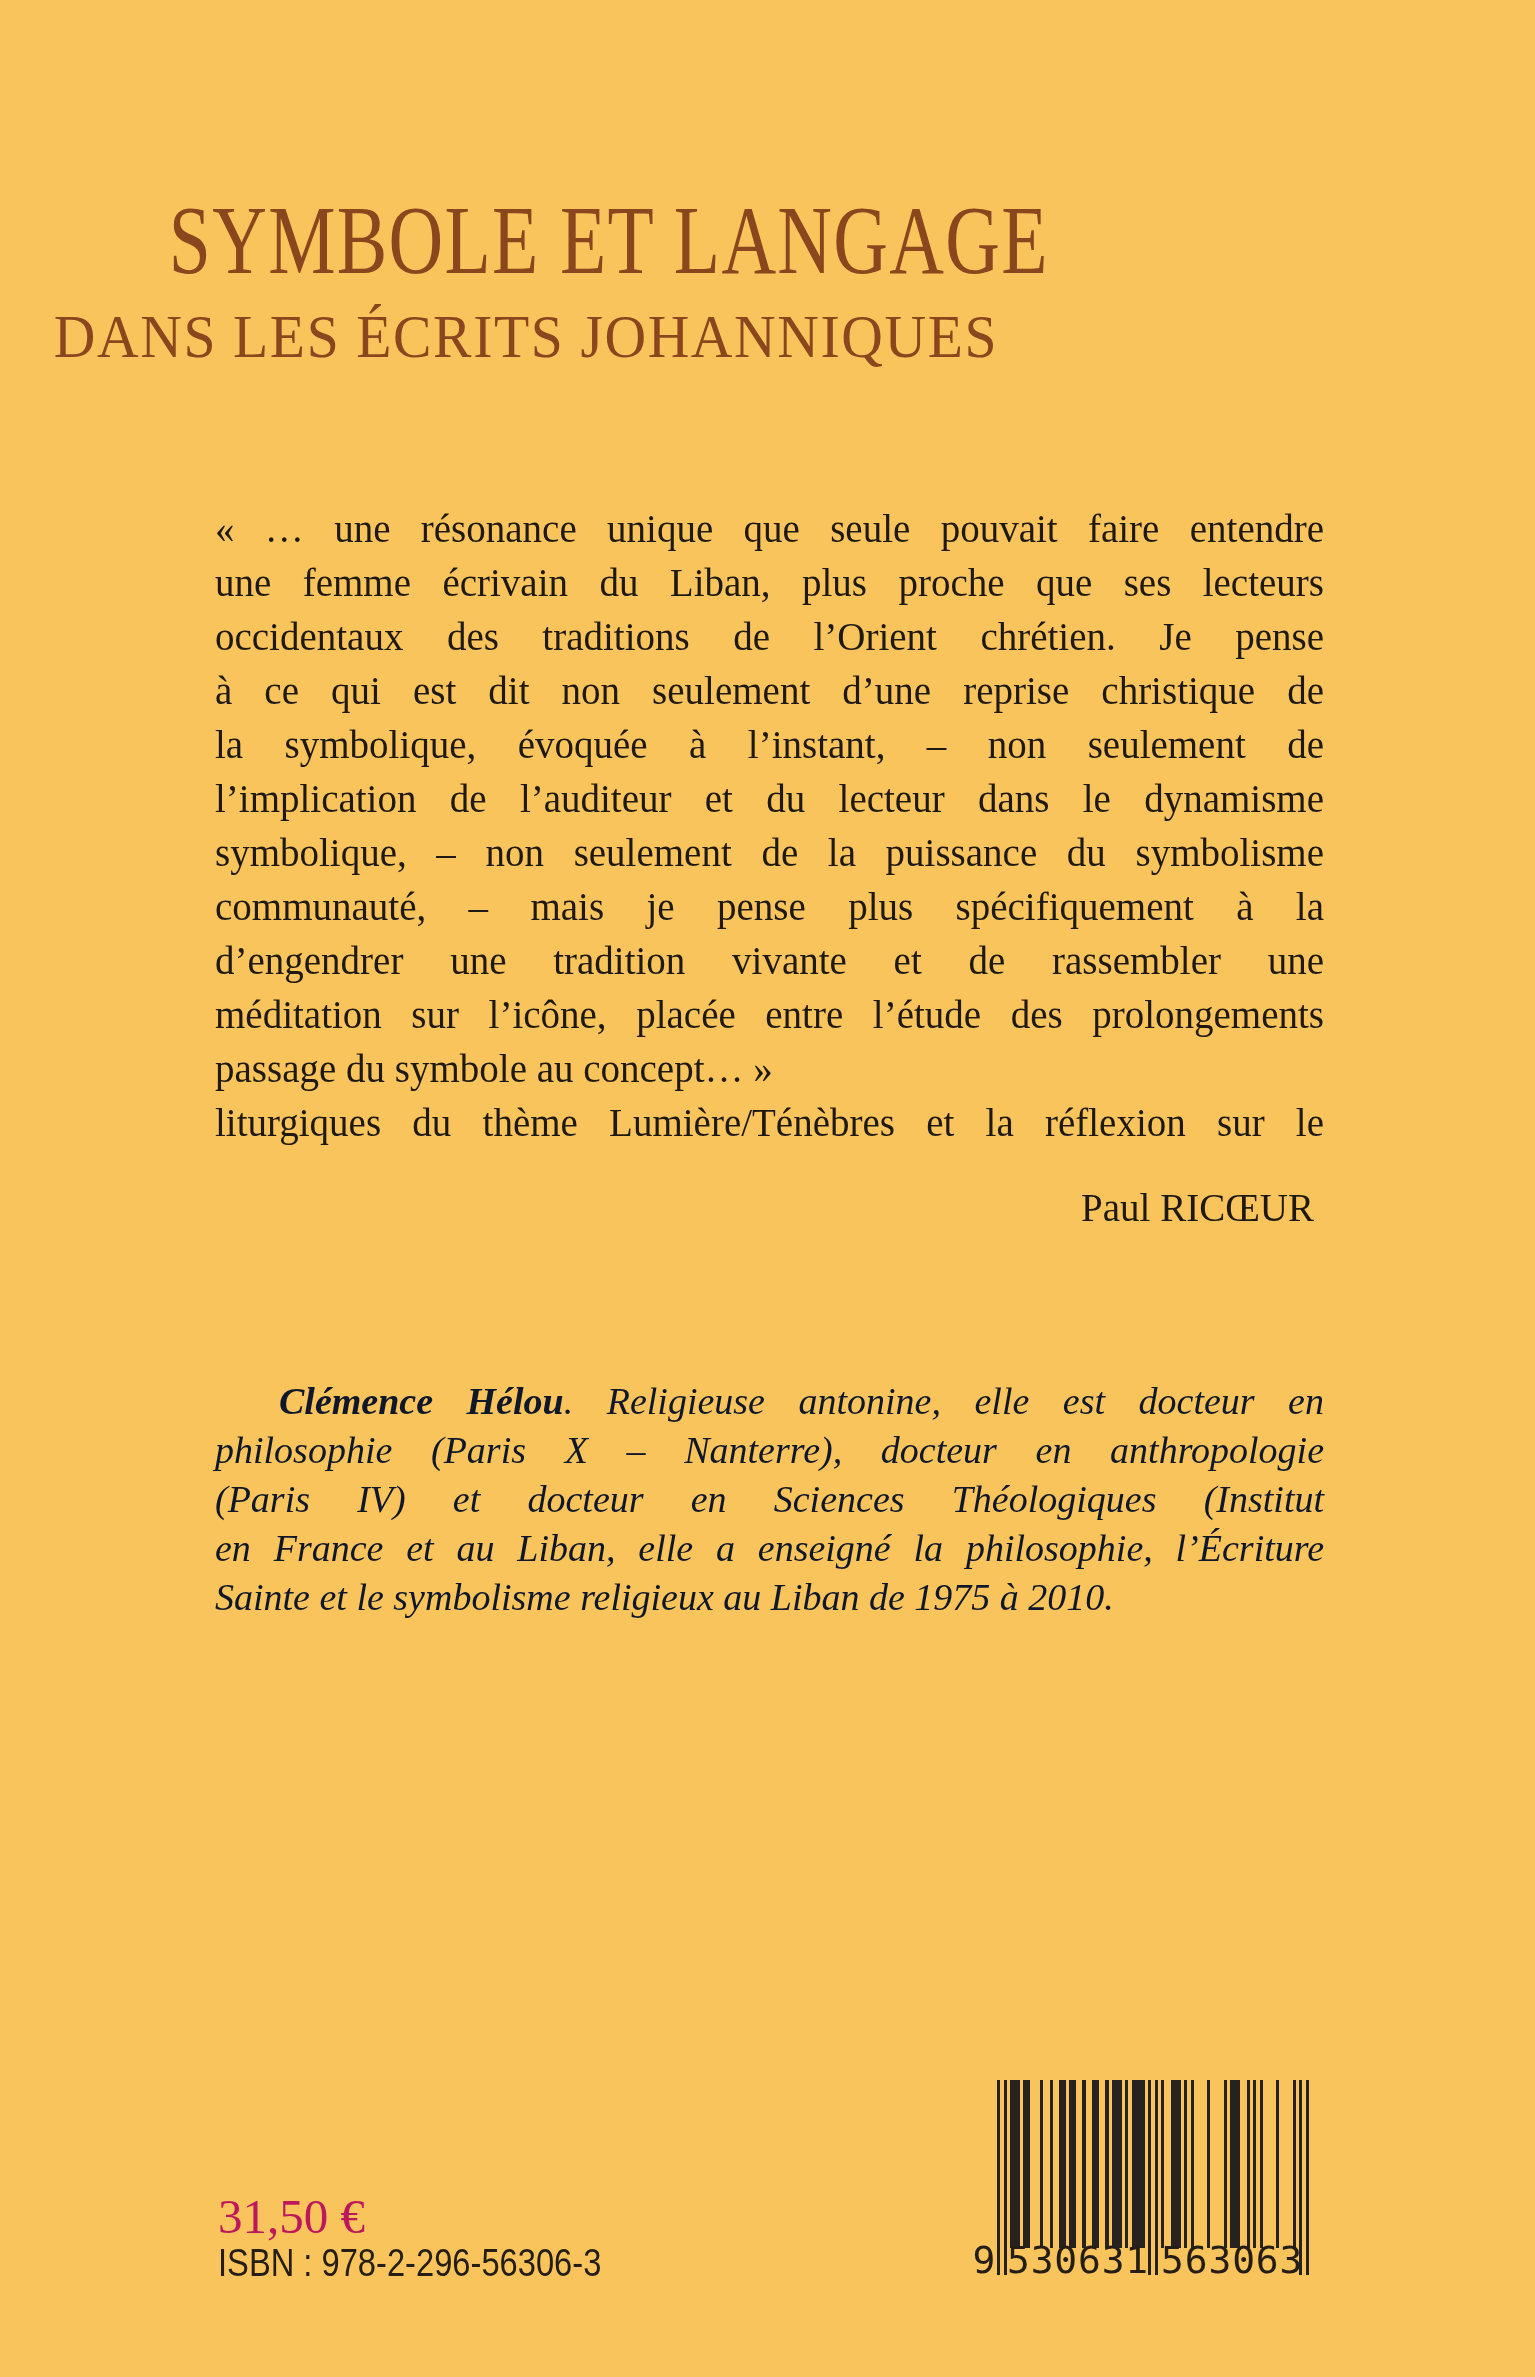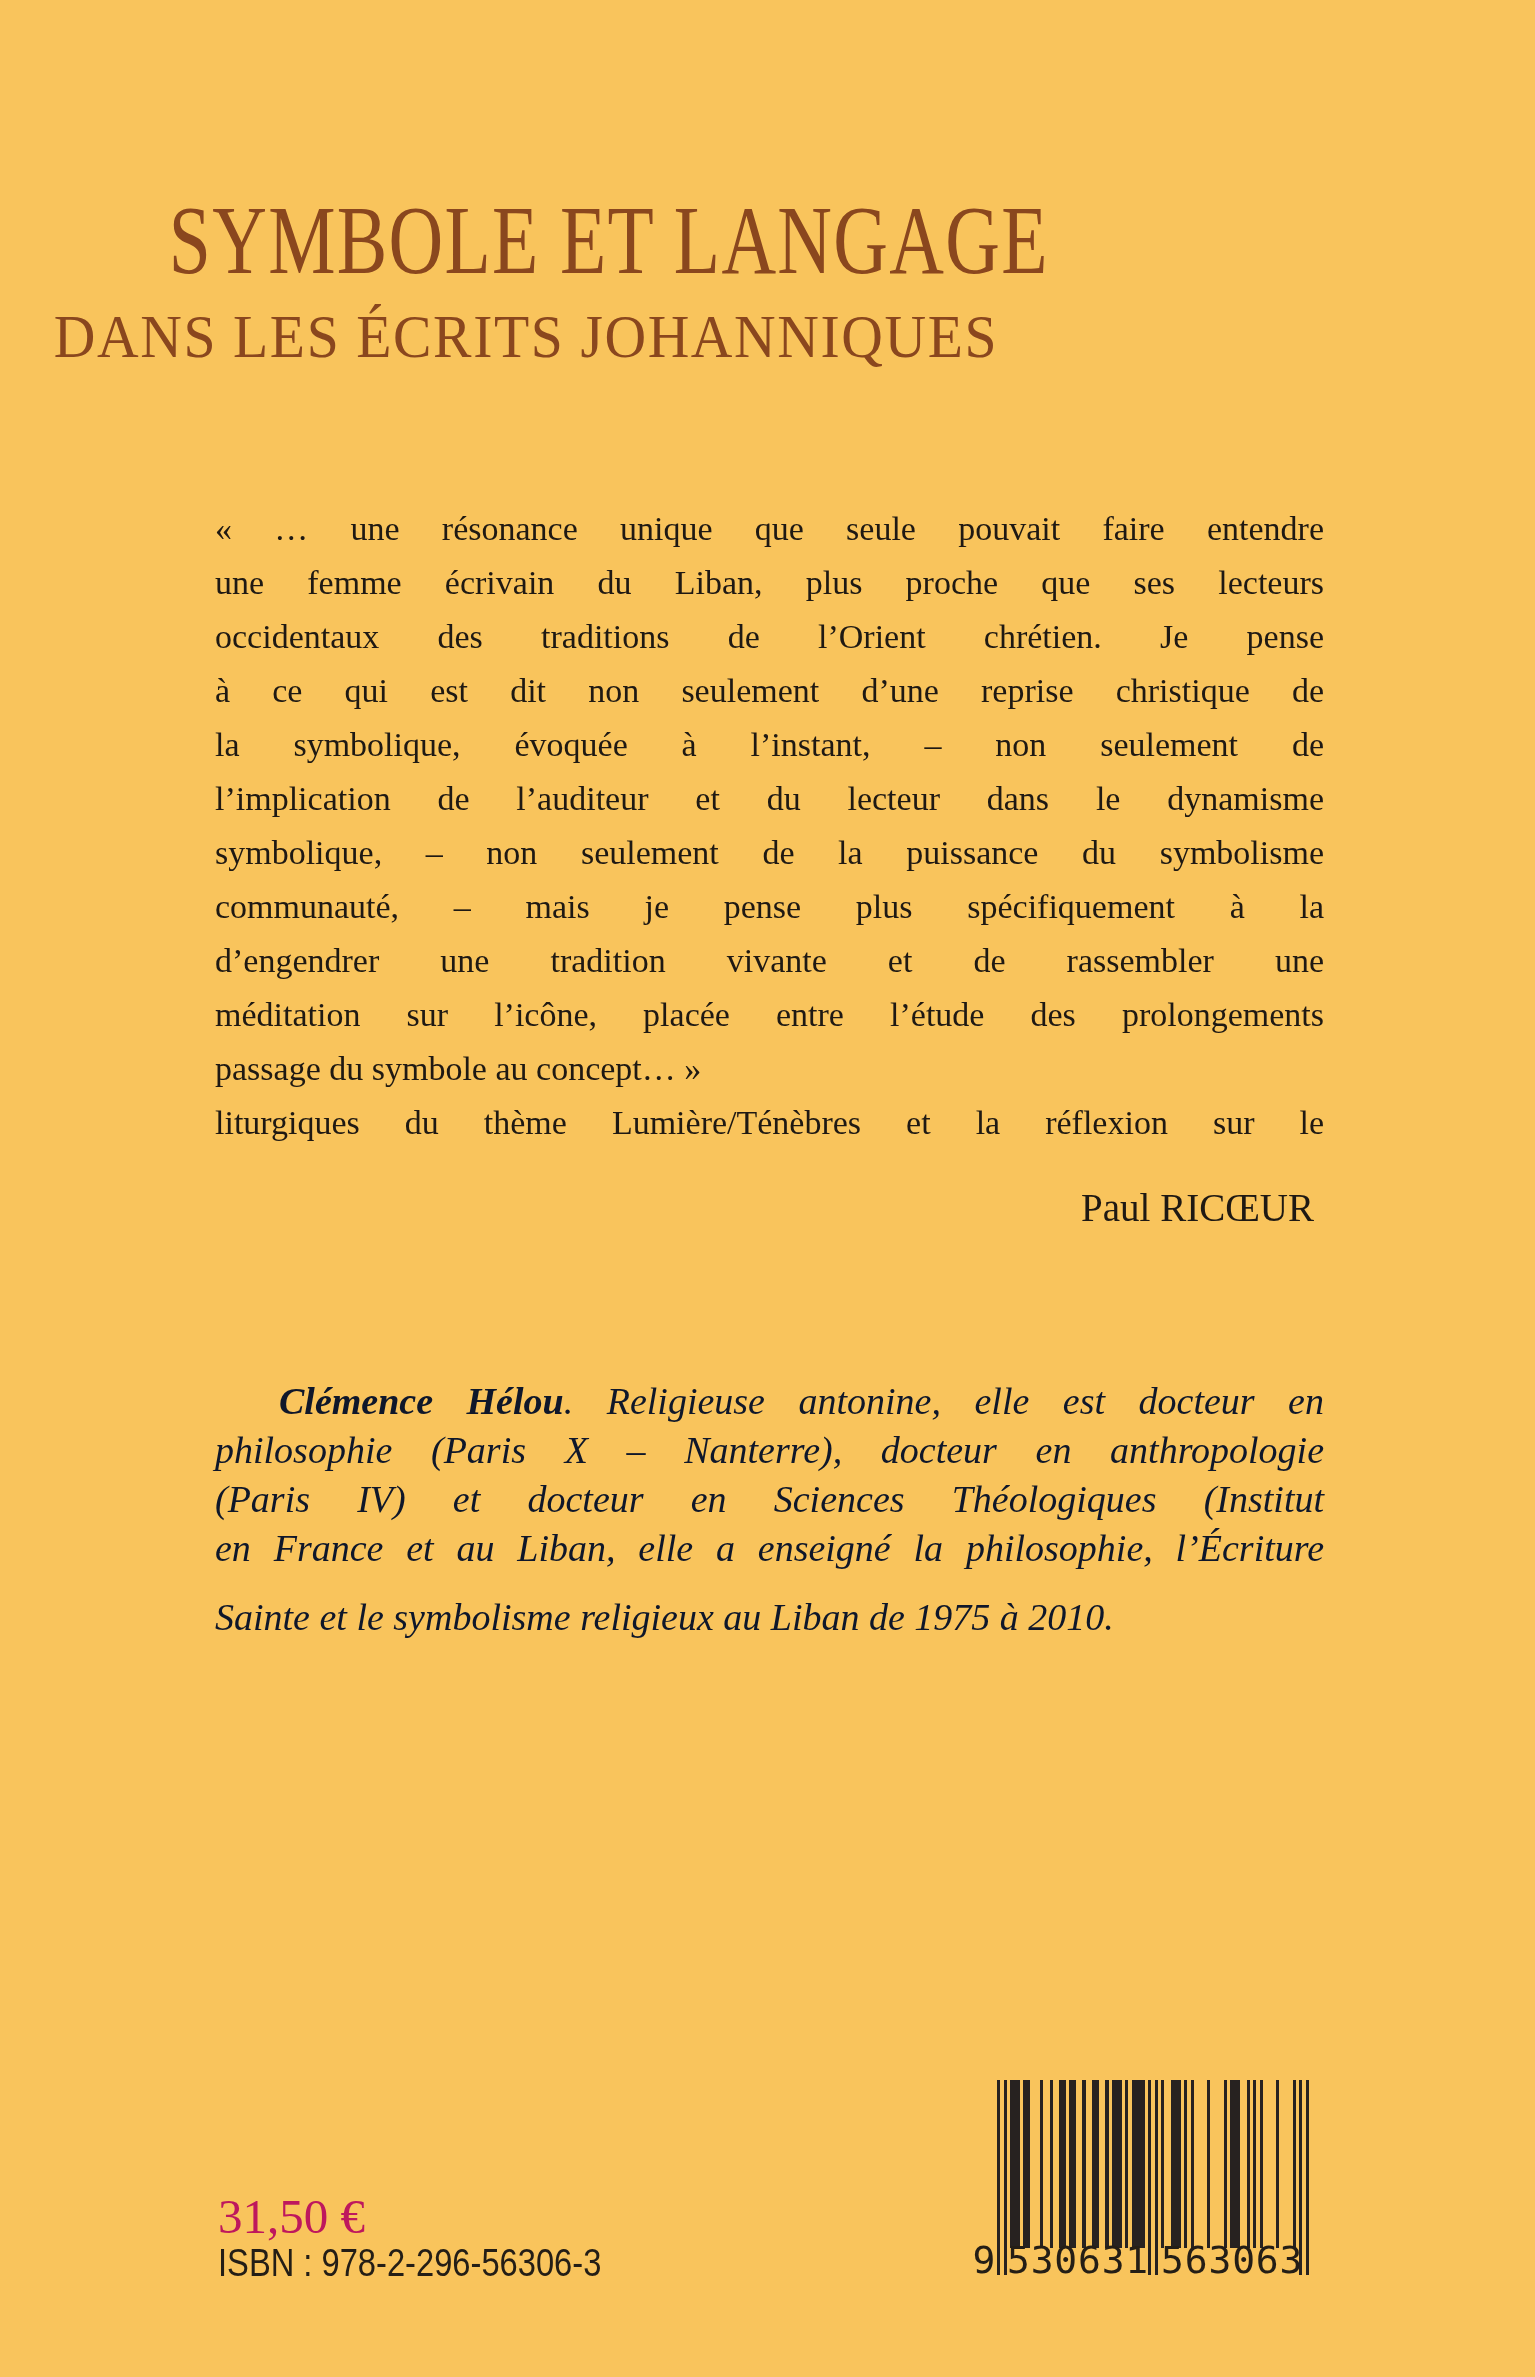--- a/index.html
+++ b/index.html
@@ -42,21 +42,21 @@
   }
 
   
   .quote {
     position: absolute;
     left: 215px; top: 502px;
     width: 1109px;
     color: #1F1913;
   }
   .quote .jline {
-    font-size: 34px;
+    font-size: 39px;
     line-height: 54px;
     text-align: justify;
     text-align-last: justify;
     white-space: nowrap0; 
   }
   .quote .jline.last {
     text-align: left;
     text-align-last: left;
   }
   .attribution {
@@ -79,21 +79,20 @@
   .bio .jline {
     font-size: 38px;
     line-height: 49px;
     text-align: justify;
     text-align-last: justify;
   }
   .bio .jline.first { padding-left: 0; text-indent: 64px; }
   .bio .jline.last {
     text-align: right;
     text-align-last: left;
-    margin-top: 20px;
   }
   .bio .author-name { font-weight: bold; }
 
   
   .price {
     position: absolute;
     left: 218px; top: 2191px;
     font-size: 49px;
     line-height: 52px;
     color: #be185d;

